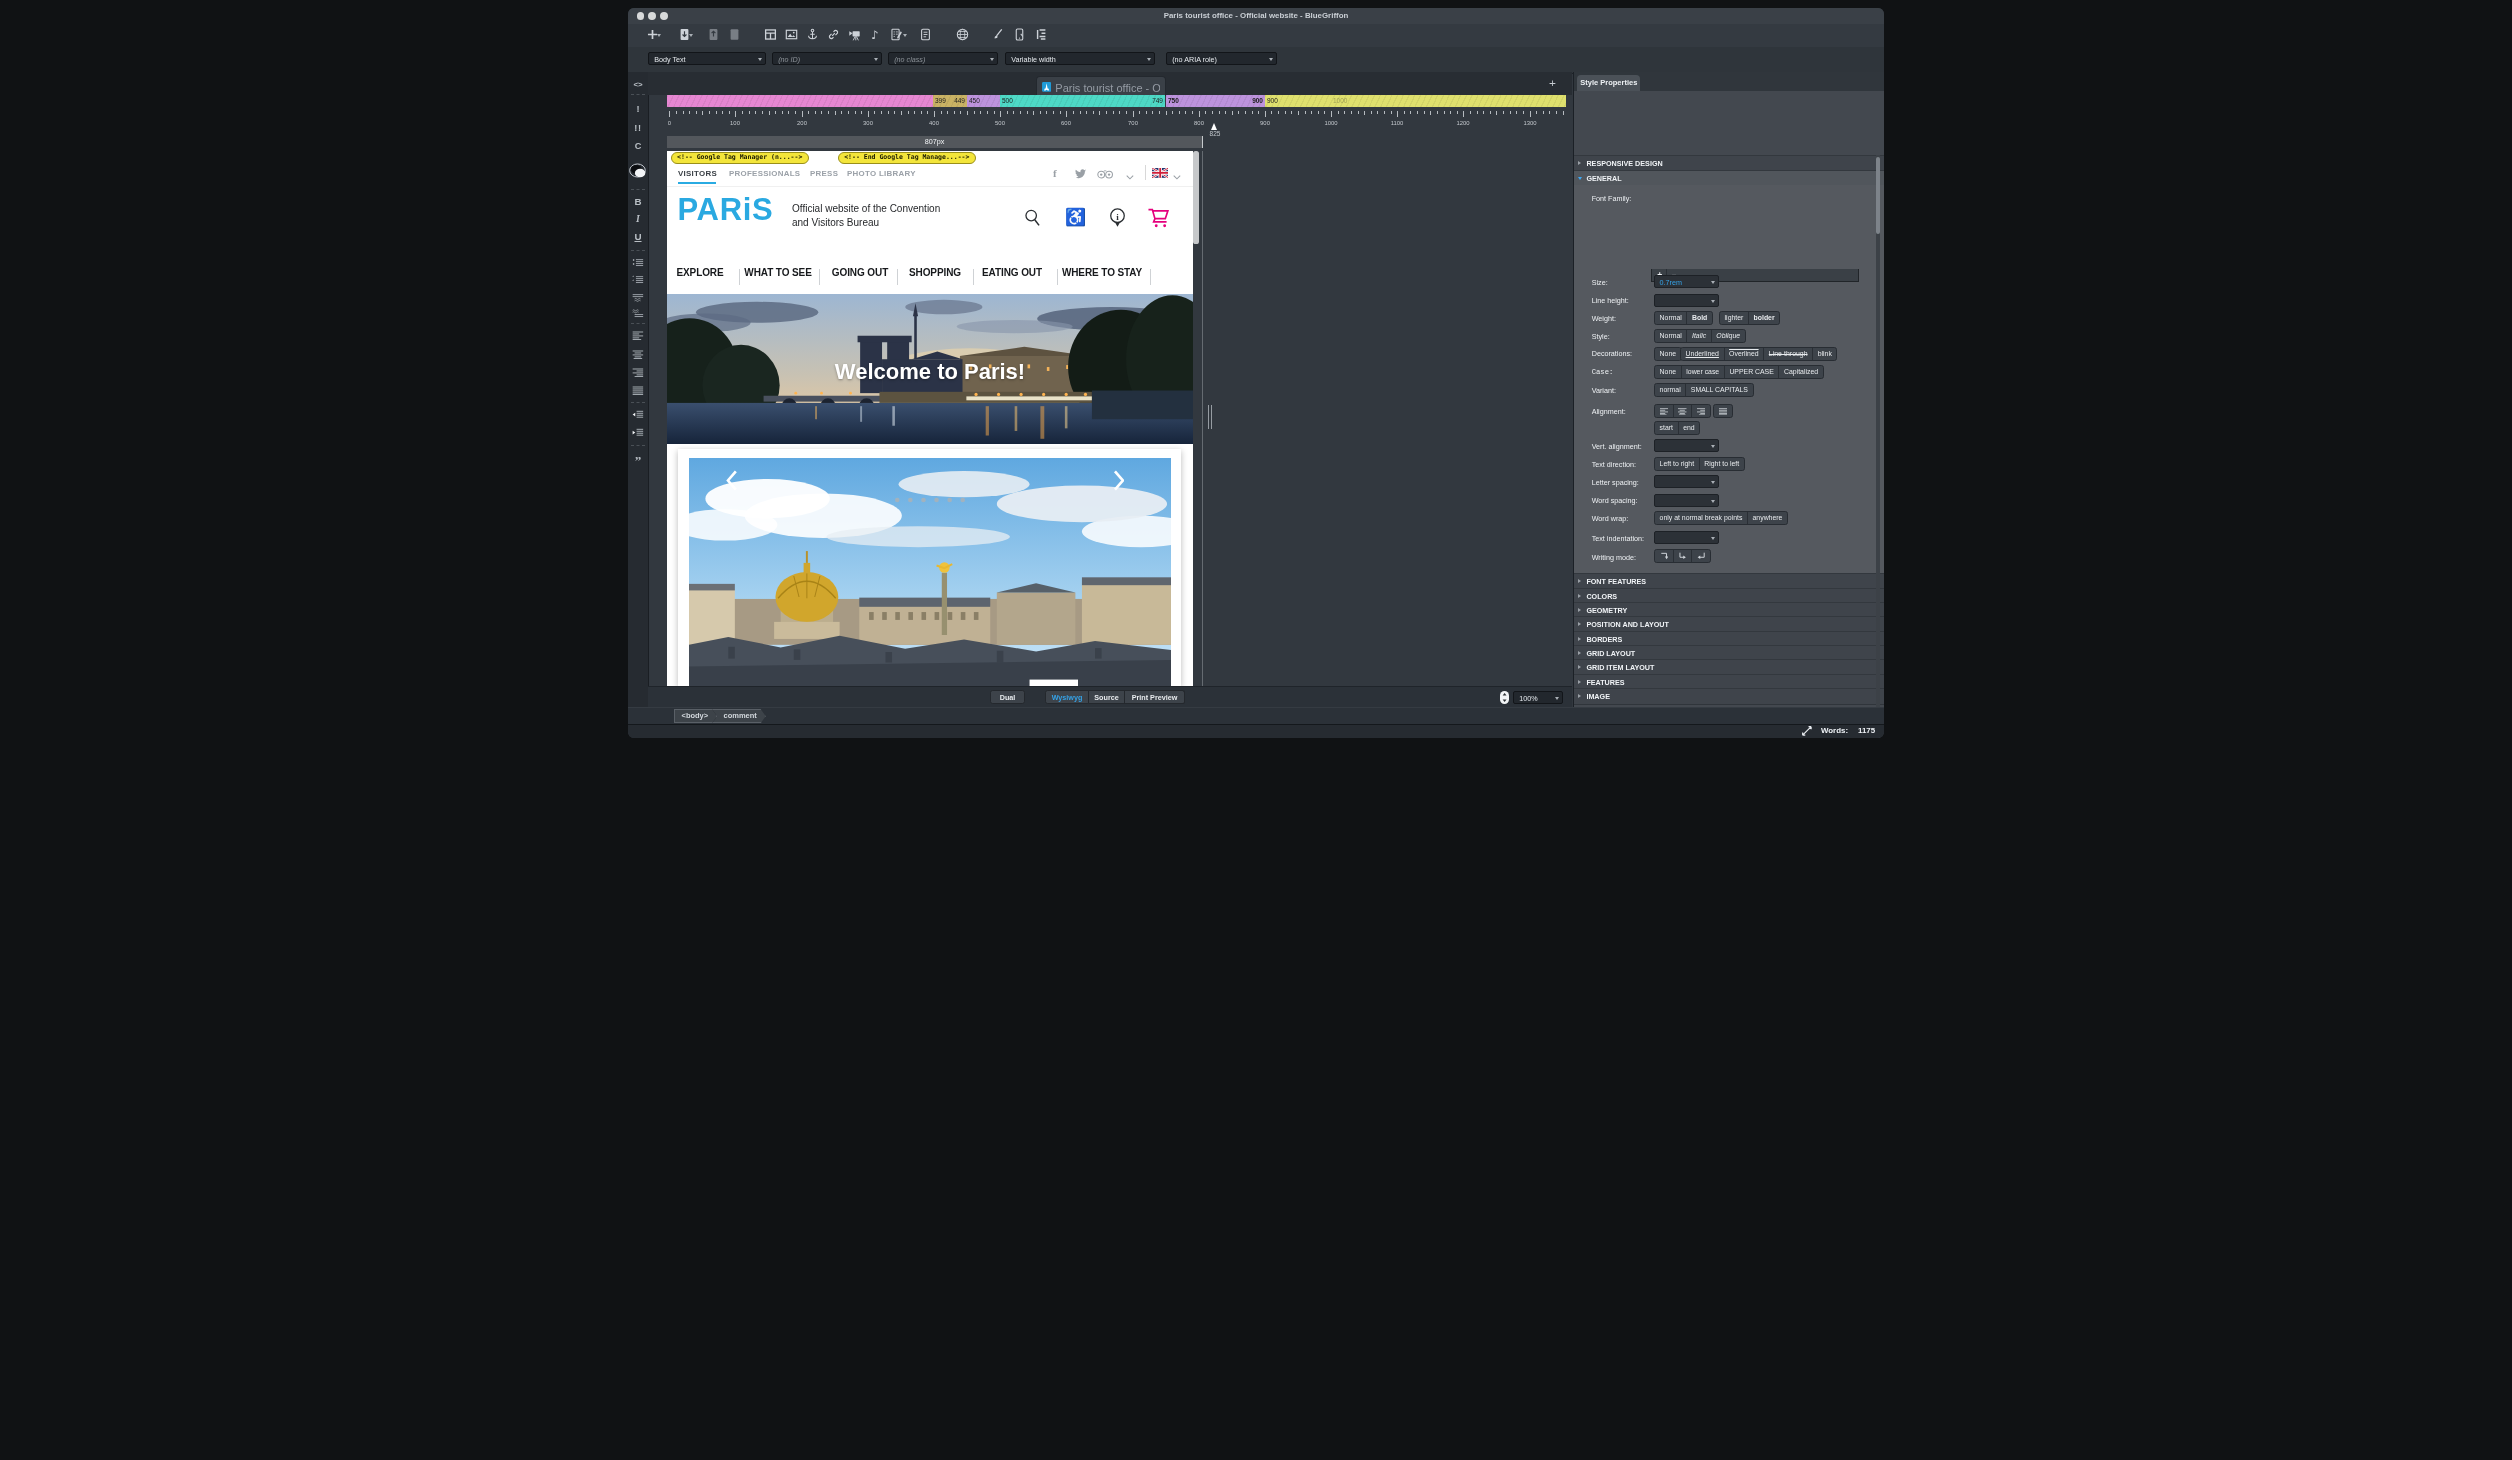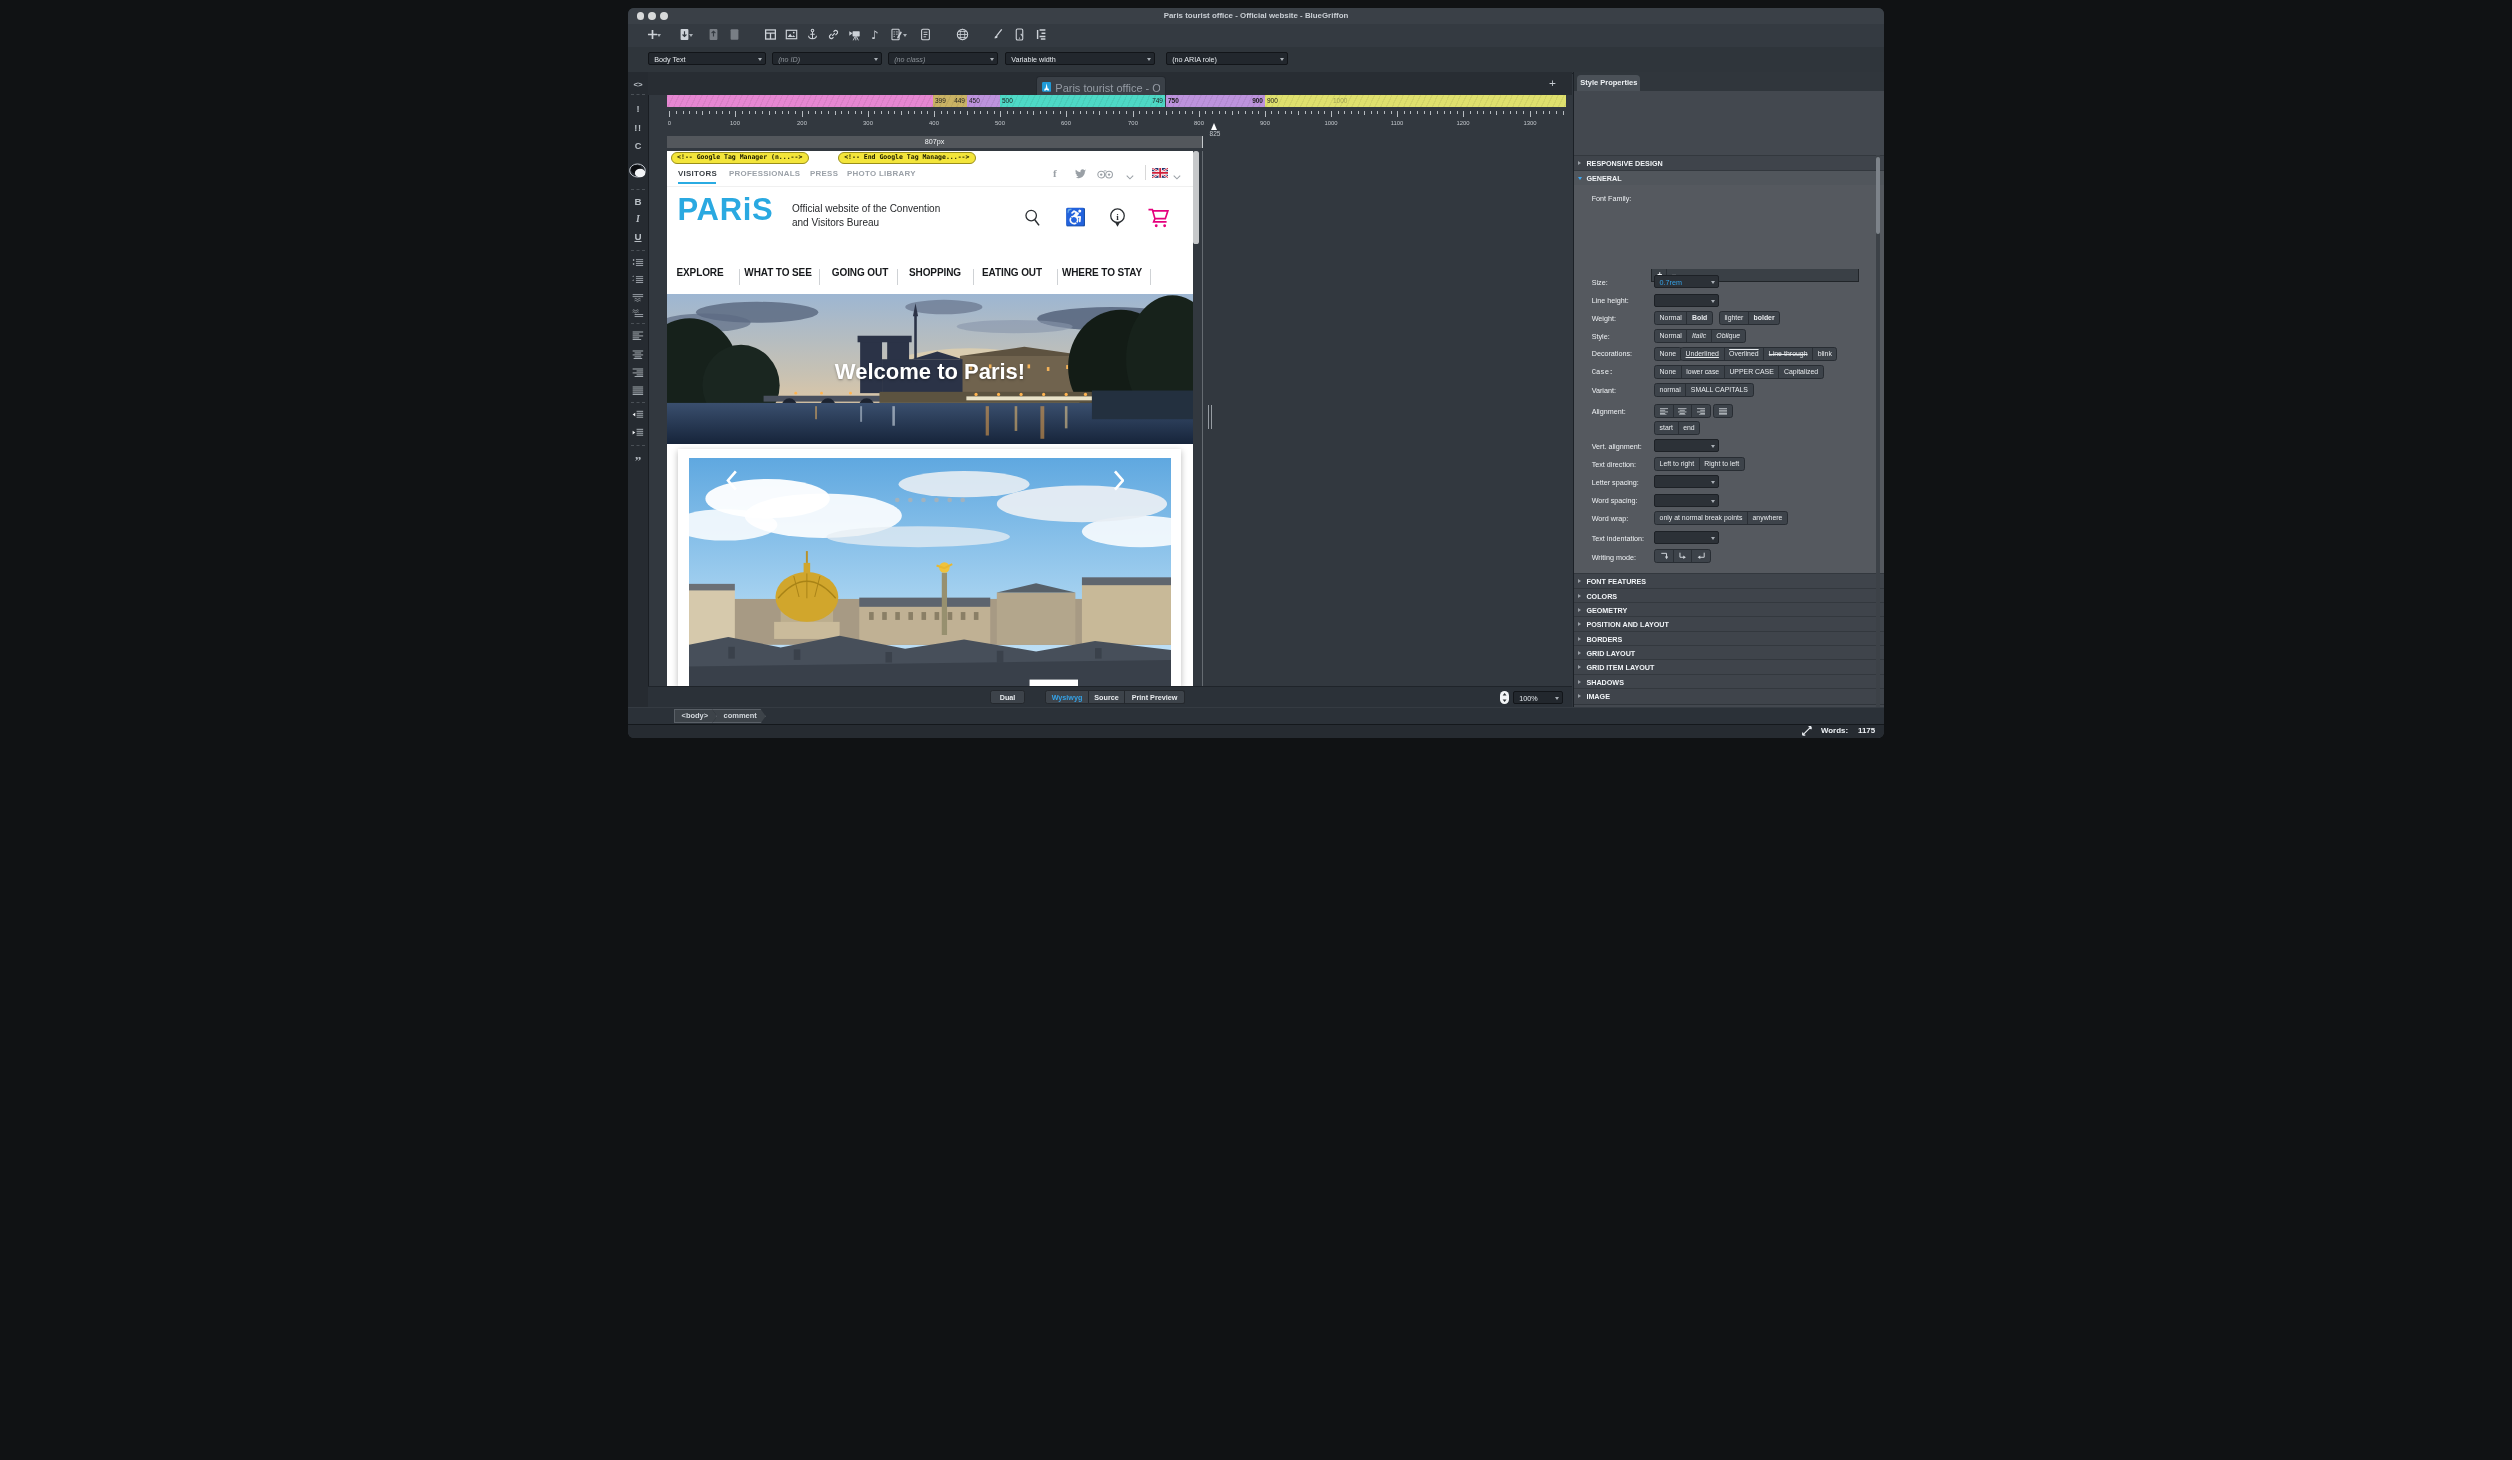--- a/index.html
+++ b/index.html
@@ -185,21 +185,21 @@
         <path d="M16 3H7M16 8h-6M16 13H7M16 17H9" stroke="#cdd2d8" stroke-width="2.2"></path>
         <path d="M4 3v14" stroke="#cdd2d8" stroke-width="2.2"></path>
       </svg>
     </div>
 
   <div class="abs fmtrow"></div>
   <div class="abs dd" style="left:20px;top:44px;width:118px;"><span>Body Text</span><span class="caret"></span></div>
   <div class="abs dd muted" style="left:144px;top:44px;width:110px;"><span>(no ID)</span><span class="caret"></span></div>
   <div class="abs dd muted" style="left:260px;top:44px;width:110px;"><span>(no class)</span><span class="caret"></span></div>
   <div class="abs dd" style="left:377px;top:44px;width:150px;"><span>Variable width</span><span class="caret"></span></div>
-  <div class="abs dd" style="left:538px;top:44px;width:122px;"><span>(no ARIA role)</span><span class="caret"></span></div>
+  <div class="abs dd" style="left:538px;top:44px;width:111px;"><span>(no ARIA role)</span><span class="caret"></span></div>
 
   <div class="abs sidebar"></div>
   <div class="abs sbi" style="top:72px;font-size:7.9px;font-weight:700;">&lt;&gt;</div>
   <div class="abs sbsep" style="top:86px;"></div>
   <div class="abs sbi" style="top:96px;font-size:9.2px;font-weight:700;">!</div>
   <div class="abs sbi" style="top:115px;font-size:9.2px;font-weight:700;letter-spacing:0.7px;">!!</div>
   <div class="abs sbi" style="top:133px;font-size:9.2px;font-weight:700;">C</div>
   <div class="abs" style="left:1.3px;top:152px;width:18.3px;height:23.6px;">
     <svg width="18.3" height="23.6" viewBox="0 0 28 36">
         <ellipse cx="13" cy="16" rx="12" ry="10" fill="none" stroke="#c6cbd1" stroke-width="1.5"></ellipse>
@@ -856,21 +856,21 @@
     <div class="abs phdr" style="top:573px;">
         <span class="tri"></span>
         <span class="txt">GRID LAYOUT</span>
       </div>
     <div class="abs phdr" style="top:587px;">
         <span class="tri"></span>
         <span class="txt">GRID ITEM LAYOUT</span>
       </div>
     <div class="abs phdr" style="top:602px;">
         <span class="tri"></span>
-        <span class="txt">SHADOWS</span>
+        <span class="txt">FEATURES</span>
       </div>
     <div class="abs phdr" style="top:616px;">
         <span class="tri"></span>
         <span class="txt">IMAGE</span>
       </div>
 
     <div class="abs pscroll"></div>
     <div class="abs pthumb"></div>
   </div>
 

